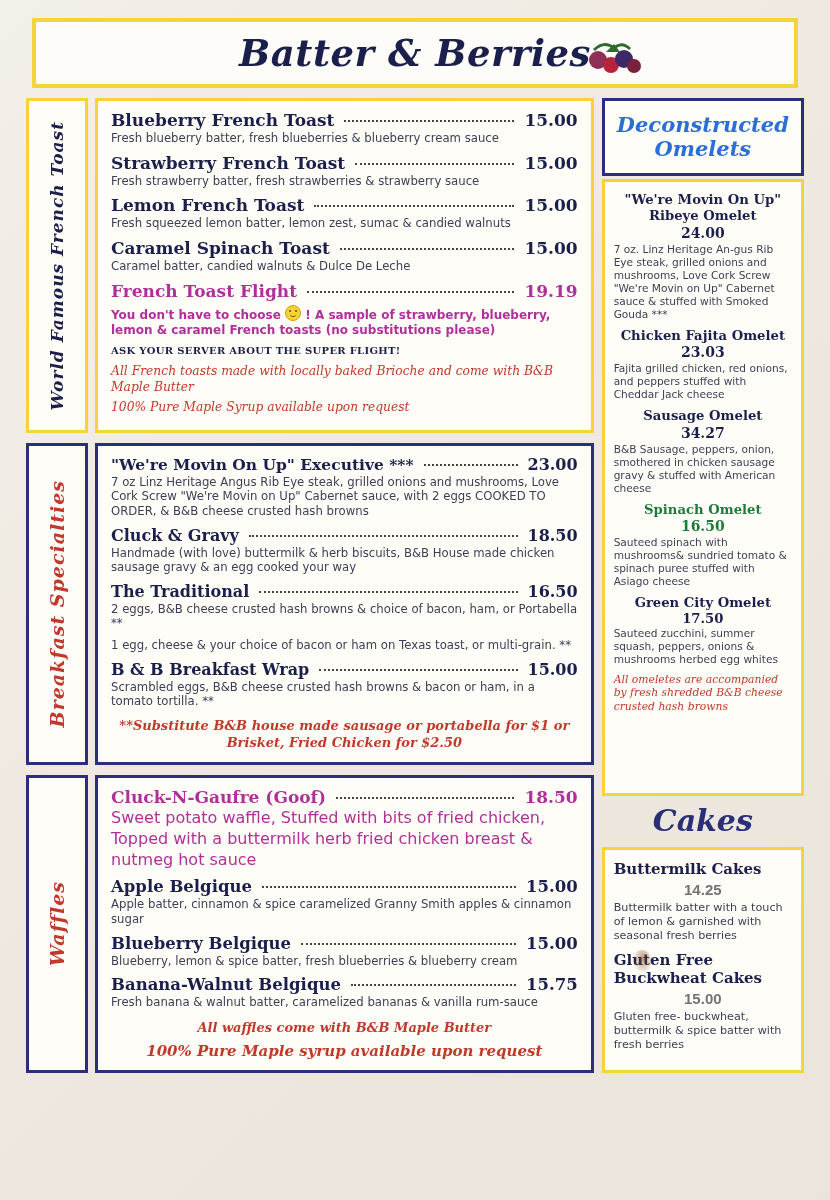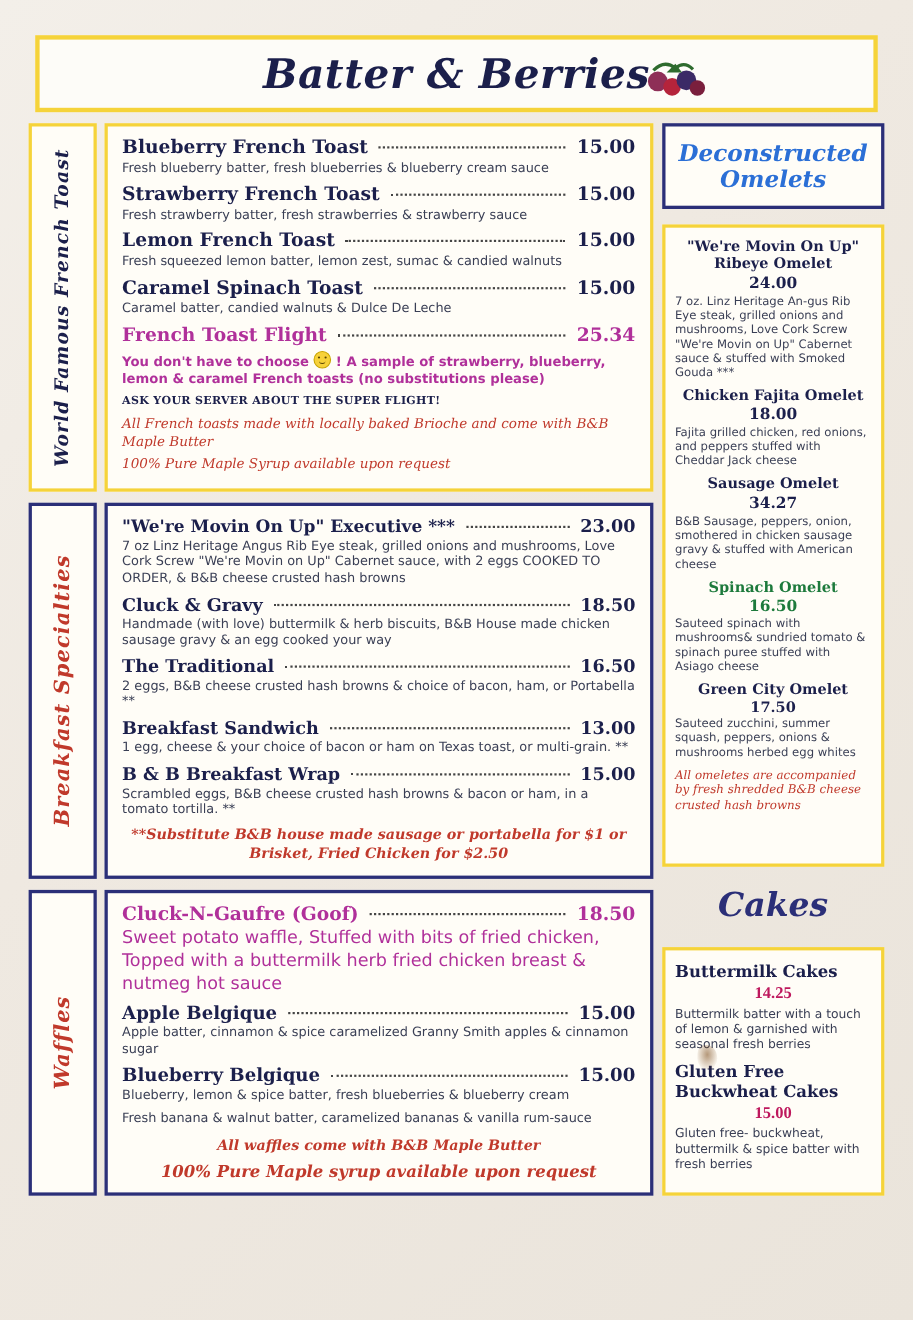--- a/index.html
+++ b/index.html
@@ -12,21 +12,21 @@
     background: #efeae2;
     font-family: "DejaVu Sans", sans-serif;
     overflow: hidden;
   }
   .menu-page {
     position: relative;
     width: 830px;
     height: 1200px;
     background: linear-gradient(135deg, #f3efe9 0%, #efe9e1 40%, #eae4db 100%);
     box-sizing: border-box;
-    padding: 22px 18px 16px 18px;
+    padding: 8px 18px 16px 18px;
   }
   
   .title-banner {
     position: relative;
     margin: 10px 14px 10px 14px;
     border: 4px solid #f5d33a;
     background: #fdfcf8;
     height: 62px;
     display: flex;
     align-items: center;
@@ -57,21 +57,21 @@
   .col-left {
     width: 575px;
     display: flex;
     flex-direction: column;
     gap: 10px;
   }
   .col-right {
     width: 205px;
     display: flex;
     flex-direction: column;
-    gap: 14px;
+    gap: 3px;
   }
   
   .sec {
     display: flex;
     gap: 7px;
   }
   .vtab {
     width: 56px;
     border: 3px solid;
     background: #fffdf7;
@@ -314,24 +314,24 @@
     box-sizing: border-box;
   }
   .cake-name {
     font-family: "DejaVu Serif", serif;
     font-weight: bold;
     font-size: 15px;
     color: #1b1f4b;
     line-height: 1.2;
   }
   .cake-price {
-    font-family: Liberation Serif, serif;
+    font-family: Liberation Sans, sans-serif;
     font-weight: bold;
     font-size: 15px;
-    color: #be185d;
+    color: #737373;
     text-align: center;
     margin: 3px 0 3px 0;
   }
   .cake-desc {
     font-family: "DejaVu Sans", sans-serif;
     font-size: 11.2px;
     color: #3a3f55;
     line-height: 1.25;
     margin-bottom: 8px;
   }
@@ -404,21 +404,21 @@
               <span class="leader"></span>
               <span class="item-price">15.00</span>
             </div>
             <div class="item-desc">Caramel batter, candied walnuts &amp; Dulce De Leche</div>
           </div>
 
           <div class="ft-item flight-row">
             <div class="item-row">
               <span class="item-name">French Toast Flight</span>
               <span class="leader"></span>
-              <span class="item-price">25.34</span>
+              <span class="item-price">19.19</span>
             </div>
           </div>
           <div class="flight-note">
             <span>You don't have to choose</span>
             <span class="smiley"></span>
             <span>! A sample of strawberry, blueberry, lemon &amp; caramel French toasts (no substitutions please)</span>
           </div>
 
           <div class="ask-super">ASK YOUR SERVER ABOUT THE SUPER FLIGHT!</div>
           <div class="red-note">All French toasts made with locally baked Brioche and come with B&amp;B Maple Butter</div>
@@ -453,25 +453,20 @@
           <div class="bs-item">
             <div class="item-row">
               <span class="item-name">The Traditional</span>
               <span class="leader"></span>
               <span class="item-price">16.50</span>
             </div>
             <div class="item-desc">2 eggs,  B&amp;B cheese crusted hash browns &amp; choice of bacon, ham, or Portabella **</div>
           </div>
 
           <div class="bs-item">
-            <div class="item-row">
-              <span class="item-name">Breakfast Sandwich</span>
-              <span class="leader"></span>
-              <span class="item-price">13.00</span>
-            </div>
             <div class="item-desc">1 egg, cheese &amp; your choice of bacon or ham on Texas toast, or multi-grain. **</div>
           </div>
 
           <div class="bs-item">
             <div class="item-row">
               <span class="item-name">B &amp; B Breakfast Wrap</span>
               <span class="leader"></span>
               <span class="item-price">15.00</span>
             </div>
             <div class="item-desc">Scrambled eggs, B&amp;B cheese crusted hash browns &amp; bacon or ham, in a tomato tortilla. **</div>
@@ -508,20 +503,25 @@
           <div>
             <div class="item-row">
               <span class="item-name">Blueberry Belgique</span>
               <span class="leader"></span>
               <span class="item-price">15.00</span>
             </div>
             <div class="item-desc">Blueberry, lemon &amp; spice batter, fresh blueberries &amp; blueberry cream</div>
           </div>
 
           <div>
+            <div class="item-row">
+              <span class="item-name">Banana-Walnut Belgique</span>
+              <span class="leader"></span>
+              <span class="item-price">15.75</span>
+            </div>
             <div class="item-desc">Fresh banana &amp; walnut batter, caramelized bananas &amp; vanilla rum-sauce</div>
           </div>
 
           <div class="wf-foot1">All waffles come with B&amp;B Maple Butter</div>
           <div class="wf-foot2">100% Pure Maple syrup available upon request</div>
         </div>
       </div>
 
     </div>
 
@@ -533,21 +533,21 @@
       </div>
 
       <div class="omelet-box">
         <div class="om">
           <div class="om-name">"We're Movin On Up" Ribeye Omelet</div>
           <div class="om-price">24.00</div>
           <div class="om-desc">7 oz. Linz Heritage An-gus Rib Eye steak, grilled onions and mushrooms, Love Cork Screw "We're Movin on Up" Cabernet sauce &amp; stuffed with Smoked Gouda ***</div>
         </div>
         <div class="om">
           <div class="om-name">Chicken Fajita Omelet</div>
-          <div class="om-price">18.00</div>
+          <div class="om-price">23.03</div>
           <div class="om-desc">Fajita grilled chicken, red onions, and peppers stuffed with Cheddar Jack cheese</div>
         </div>
         <div class="om">
           <div class="om-name">Sausage Omelet</div>
           <div class="om-price">34.27</div>
           <div class="om-desc">B&amp;B Sausage, peppers, onion, smothered in chicken sausage gravy &amp; stuffed with American cheese</div>
         </div>
         <div class="om green">
           <div class="om-name">Spinach Omelet</div>
           <div class="om-price">16.50</div>

